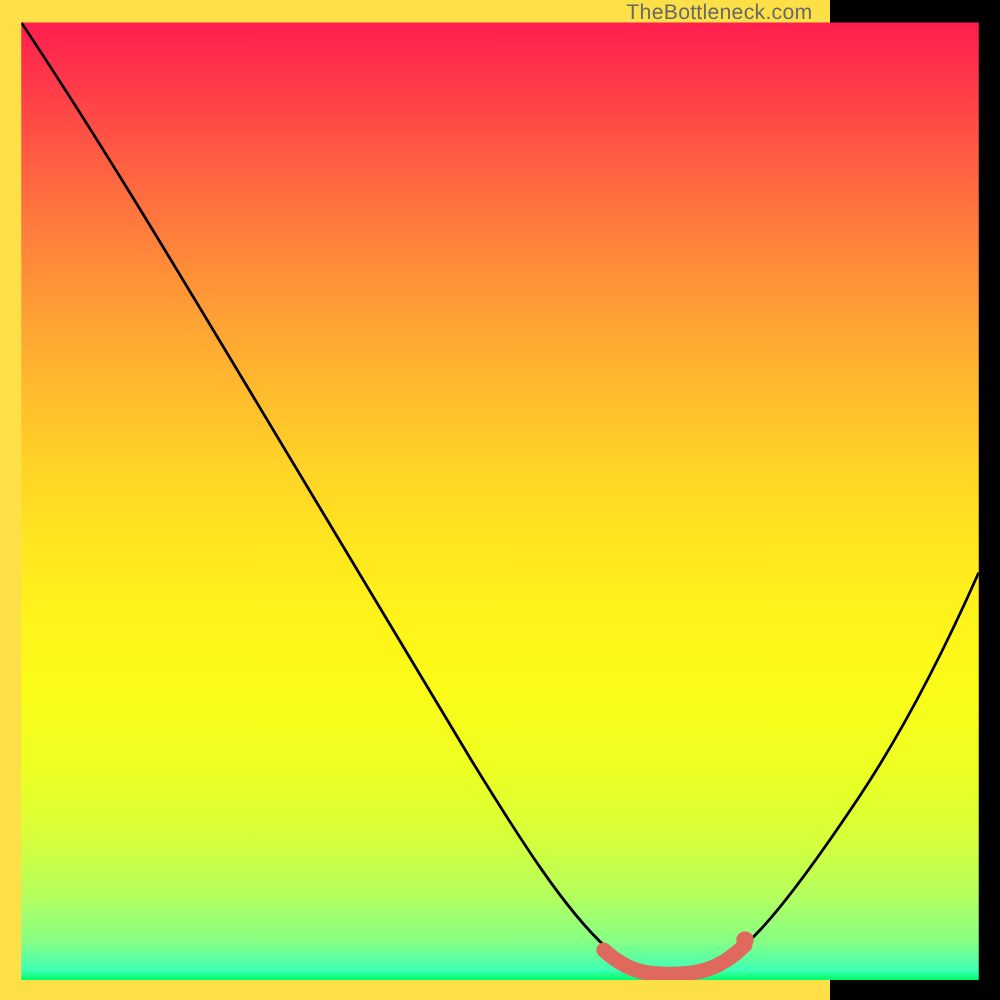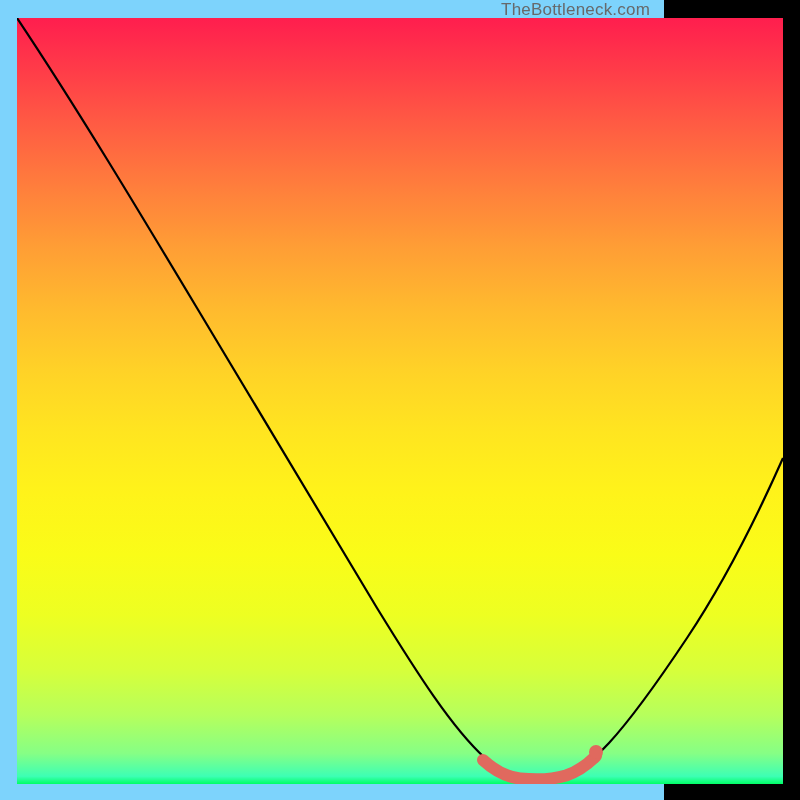--- a/index.html
+++ b/index.html
@@ -1,21 +1,21 @@
 <!DOCTYPE html>
 <html><head>
 <meta charset="utf-8">
 <style>
   * { margin: 0; padding: 0; box-sizing: border-box; }
   html, body { width: 800px; height: 800px; overflow: hidden; background: #000; }
   .container {
     width: 664px;
     height: 800px;
     position: relative;
-    background: #7dd3fc;
+    background: #fde047;
   }
   .plot-area {
     position: absolute;
     left: 17px;
     top: 18px;
     width: 766px;
     height: 766px;
   }
   .gradient-bg {
     position: absolute;

